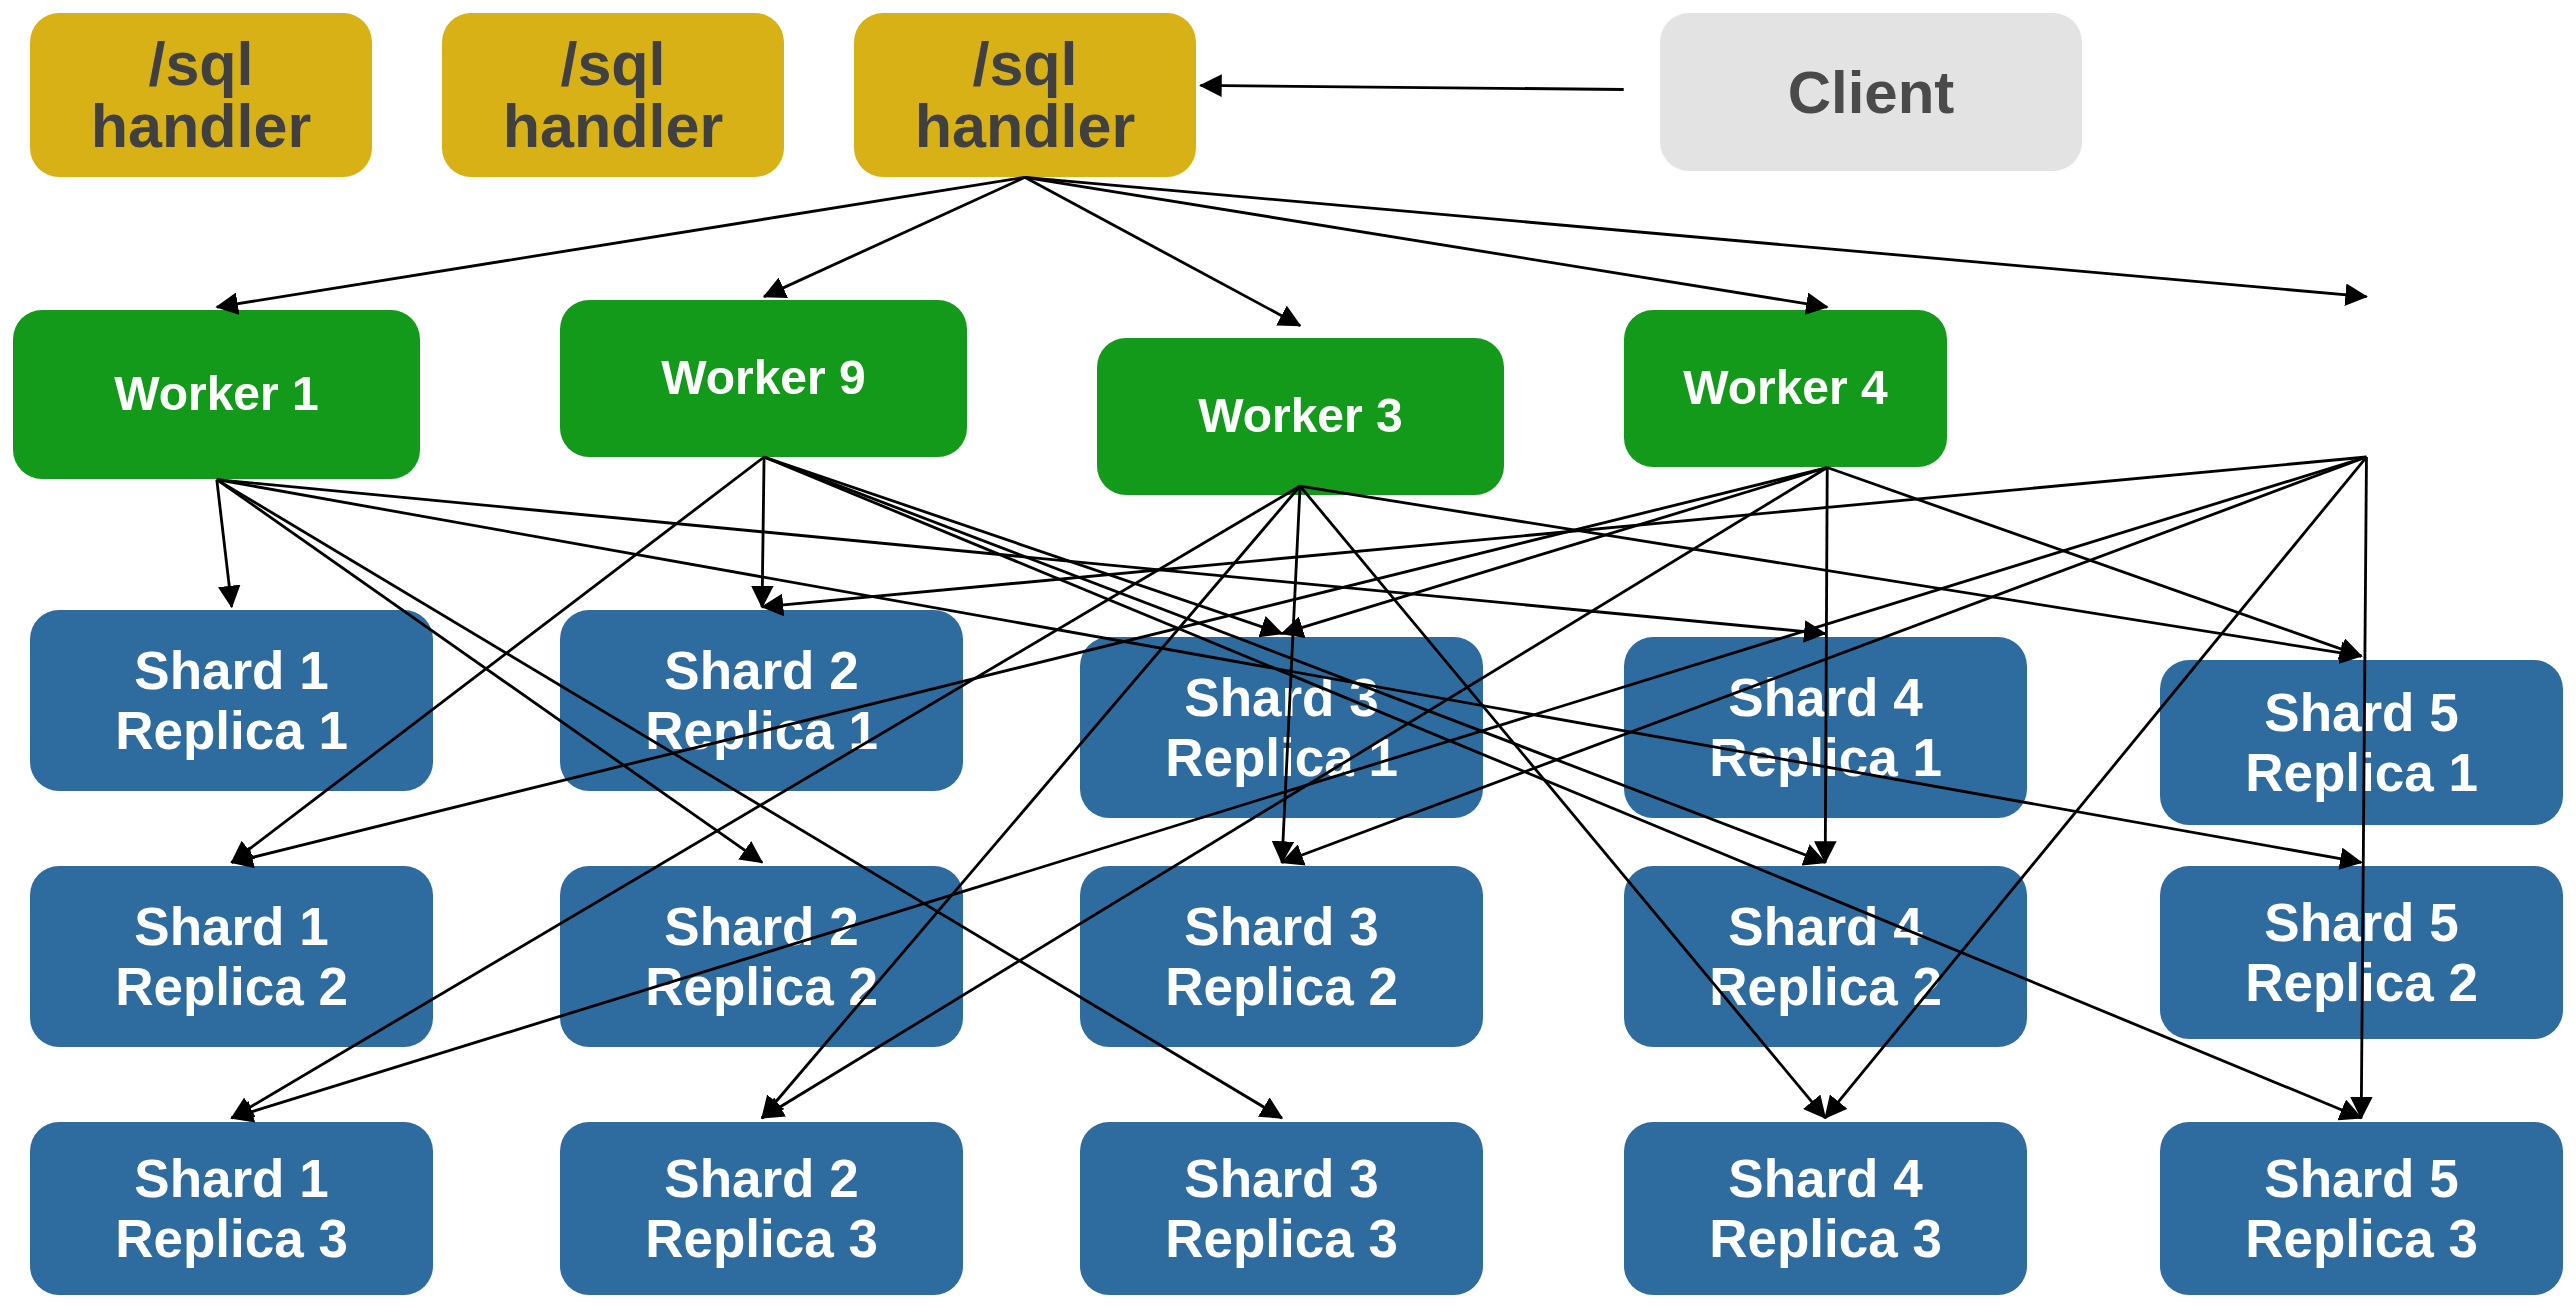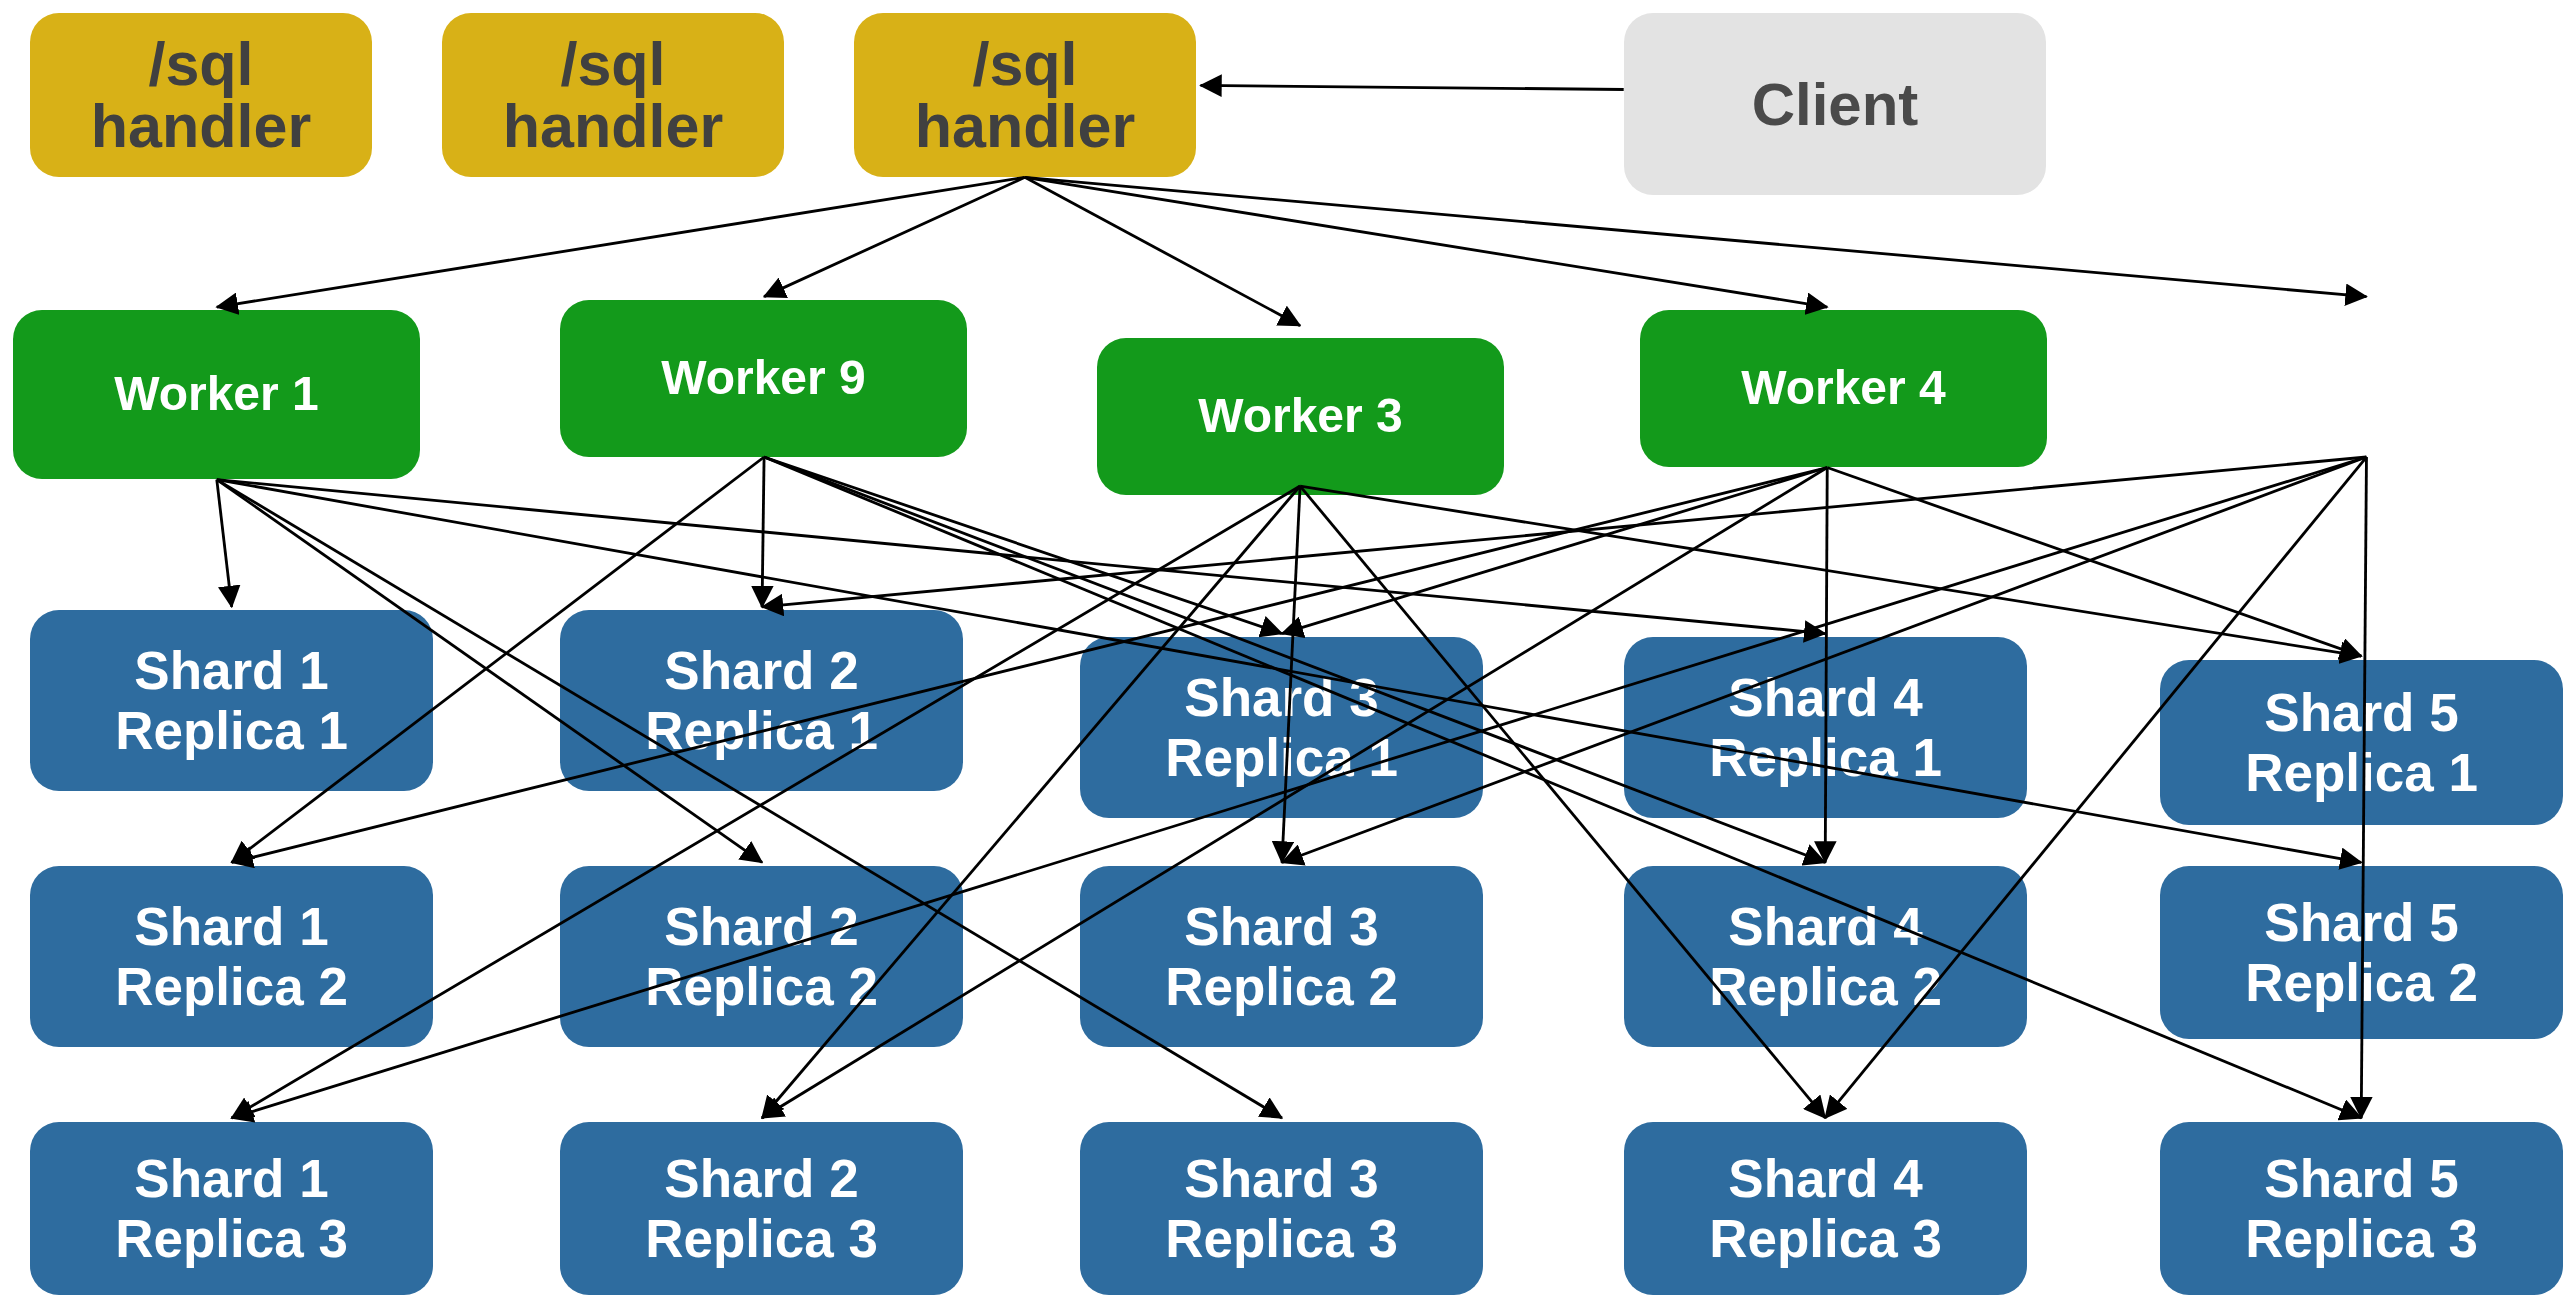--- a/index.html
+++ b/index.html
@@ -29,33 +29,33 @@
         <div class="node-line">handler</div>
       </div>
       <div class="node handler" style="left: 442px; top: 13px; width: 342px; height: 164px;">
         <div class="node-line">/sql</div>
         <div class="node-line">handler</div>
       </div>
       <div class="node handler" style="left: 854px; top: 13px; width: 342px; height: 164px;">
         <div class="node-line">/sql</div>
         <div class="node-line">handler</div>
       </div>
-      <div class="node client" style="left: 1624px; top: 13px; width: 422px; height: 182px;">
+      <div class="node client" style="left: 1660px; top: 13px; width: 422px; height: 158px;">
         <div class="node-line">Client</div>
       </div>
       <div class="node worker" style="left: 13px; top: 310px; width: 407px; height: 169px;">
         <div class="node-line">Worker 1</div>
       </div>
       <div class="node worker" style="left: 560px; top: 300px; width: 407px; height: 157px;">
         <div class="node-line">Worker 9</div>
       </div>
       <div class="node worker" style="left: 1097px; top: 338px; width: 407px; height: 157px;">
         <div class="node-line">Worker 3</div>
       </div>
-      <div class="node worker" style="left: 1624px; top: 310px; width: 407px; height: 157px; margin-left: 16px;">
+      <div class="node worker" style="left: 1624px; top: 310px; width: 323px; height: 157px;">
         <div class="node-line">Worker 4</div>
       </div>
       <div class="node shard" style="left: 30px; top: 610px; width: 403px; height: 181px;">
         <div class="node-line">Shard 1</div>
         <div class="node-line">Replica 1</div>
       </div>
       <div class="node shard" style="left: 560px; top: 610px; width: 403px; height: 181px;">
         <div class="node-line">Shard 2</div>
         <div class="node-line">Replica 1</div>
       </div>

